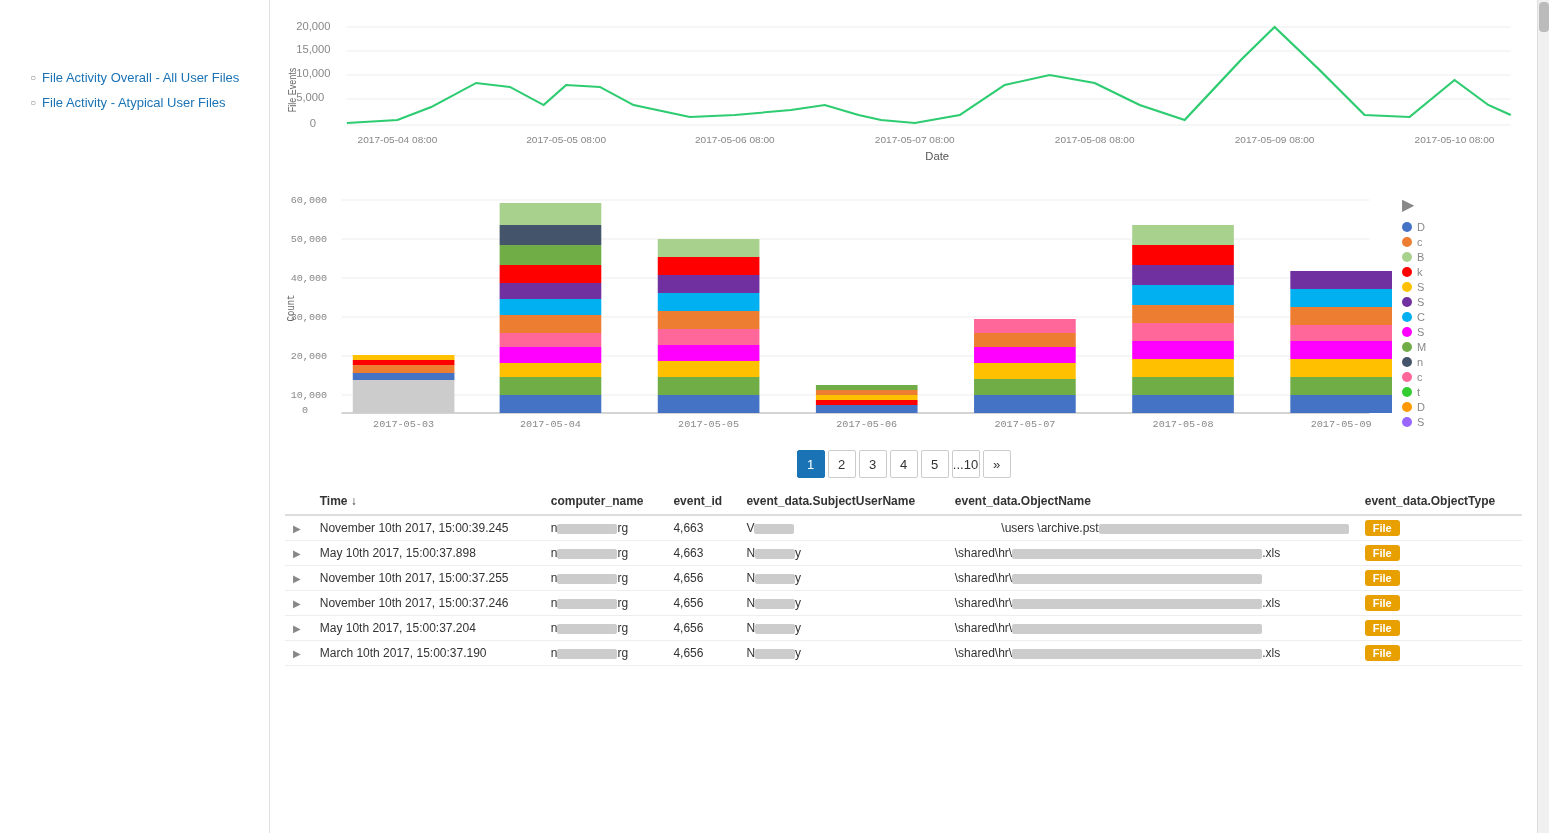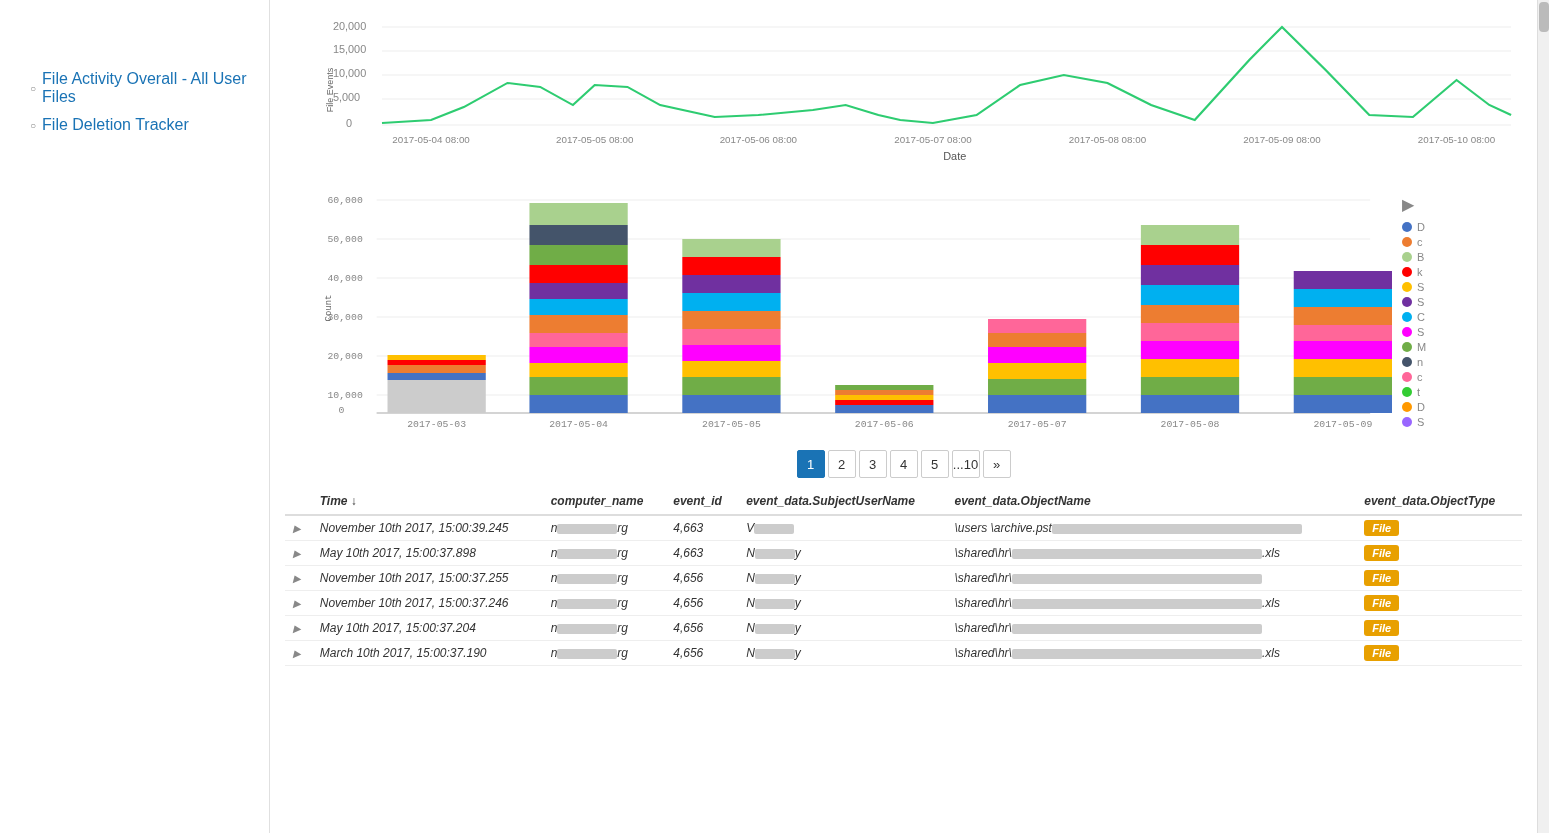--- a/index.html
+++ b/index.html
@@ -24,21 +24,21 @@
       font-weight: bold;
       color: #1a73b5;
     }
     .sidebar-menu-title {
       padding: 15px 15px 5px;
       font-size: 13px;
       color: #555;
     }
     .sidebar-menu-item {
       padding: 5px 15px 5px 30px;
-      font-size: 16px;
+      font-size: 13px;
       color: #1a73b5;
       cursor: pointer;
       display: flex;
       align-items: center;
       gap: 6px;
     }
     .sidebar-menu-item::before {
       content: "○";
       font-size: 10px;
       color: #888;
@@ -53,21 +53,20 @@
     #main {
       flex: 1;
       overflow-y: auto;
       padding: 10px 15px;
       position: relative;
     }
 
     
     .chart-section {
       margin-bottom: 15px;
-      margin-left: 37px;
     }
     .chart-title {
       font-size: 13px;
       color: #555;
       margin-bottom: 5px;
     }
 
     
     .line-chart-container {
       position: relative;
@@ -146,21 +145,20 @@
       background: #1a73b5;
       color: #fff;
       border-color: #1a73b5;
     }
 
     
     .data-table {
       width: 100%;
       border-collapse: collapse;
       font-size: 12px;
-      font-style: italic;
     }
     .data-table th {
       text-align: left;
       padding: 6px 8px;
       border-bottom: 2px solid #ddd;
       font-weight: bold;
       color: #333;
       white-space: nowrap;
     }
     .data-table td {
@@ -195,21 +193,21 @@
   </style>
 </head>
 <body>
 
 <div id="sidebar">
   <div class="sidebar-dashboards"></div>
   <div class="sidebar-section-title"></div>
   <div class="sidebar-menu-title"></div>
   <div id="sidebar-menu-items">
       <div class="sidebar-menu-item">File Activity Overall - All User Files</div>
-      <div class="sidebar-menu-item">File Deletion Tracker</div>
+      <div class="sidebar-menu-item">File Activity - Atypical User Files</div>
     </div>
   <div class="sidebar-search-title"></div>
 </div>
 
 <div id="main">
 
   <div class="chart-section">
     <div class="chart-title"></div>
     <div class="line-chart-container">
       <svg viewBox="0 0 1100 155" preserveAspectRatio="none" xmlns="http://www.w3.org/2000/svg">
@@ -426,21 +424,21 @@
         <th>event_data.ObjectType</th>
       </tr>
     </thead>
     <tbody id="table-body">
         <tr>
           <td><span style="color:#888;cursor:pointer;font-size:10px;">▶</span></td>
           <td>November 10th 2017, 15:00:39.245</td>
           <td>n<span class="redacted" style="width:60px;"></span>rg</td>
           <td>4,663</td>
           <td>V<span class="redacted" style="width:40px;"></span></td>
-          <td style="max-width: 400px; overflow: hidden; text-overflow: ellipsis;">\users        \archive.pst<span class="redacted" style="width:250px;"></span></td>
+          <td style="max-width: 400px; overflow: hidden; text-overflow: ellipsis; text-align: right;">\users        \archive.pst<span class="redacted" style="width:250px;"></span></td>
           <td><span class="badge-file">File</span></td>
         </tr>
         <tr>
           <td><span style="color:#888;cursor:pointer;font-size:10px;">▶</span></td>
           <td>May 10th 2017, 15:00:37.898</td>
           <td>n<span class="redacted" style="width:60px;"></span>rg</td>
           <td>4,663</td>
           <td>N<span class="redacted" style="width:40px;"></span>y</td>
           <td style="max-width: 400px; overflow: hidden; text-overflow: ellipsis;">\shared\hr\<span class="redacted" style="width:250px;"></span>.xls</td>
           <td><span class="badge-file">File</span></td>

